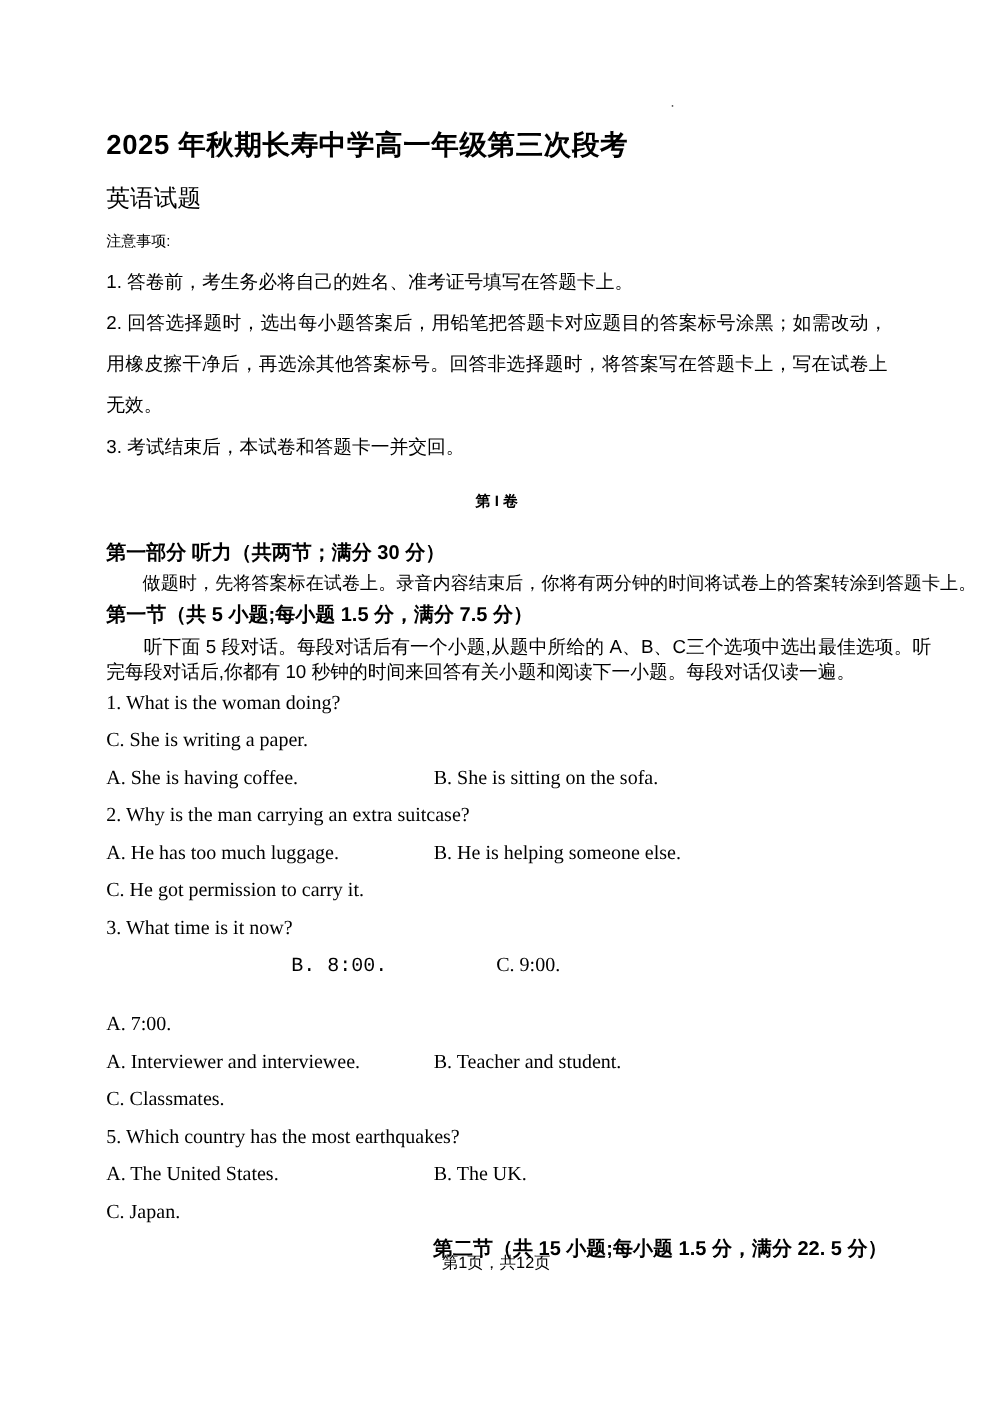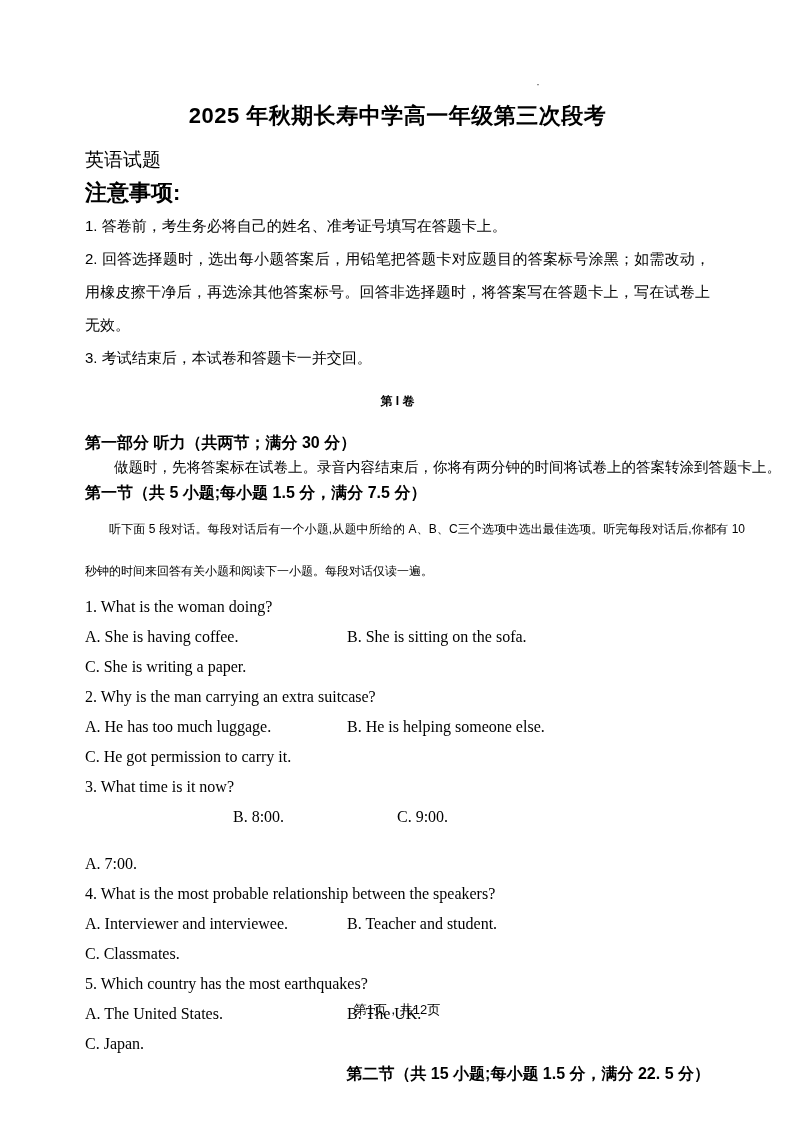--- a/index.html
+++ b/index.html
@@ -11,60 +11,60 @@
   .content{
     position:absolute;top:0;left:0;right:0;
     padding:101px 84px 0 85px;
   }
   .stray-dot{
     position:absolute;left:536px;top:78px;
     font-size:12px;color:#444;line-height:12px;
   }
   .doc-title{
     margin:0;font-size:22px;line-height:30px;font-weight:bold;
-    text-align:center;letter-spacing:0.5px;
+    text-align:left;letter-spacing:0.5px;
   }
   .doc-subtitle{
     margin:16px 0 0 0;font-size:19px;line-height:26px;font-weight:400;
   }
   .notice-heading{
-    margin:7px 0 0 0;font-size:22px;line-height:26px;font-weight:700;
+    margin:7px 0 0 0;font-size:12px;line-height:26px;font-weight:400;
   }
   .note{
     margin:0;font-size:15px;line-height:33px;text-align:justify;
   }
   .note.first{margin-top:3px;}
   .volume-heading{
     margin:13px 0 12px 0;font-size:12px;line-height:28px;font-weight:bold;
     text-align:center;
   }
   .part-heading{
     margin:16px 0 0 0;font-size:16px;line-height:24px;font-weight:bold;
   }
   .part-instruction{
     margin:0;font-size:14.5px;line-height:25px;text-indent:2em;
     white-space:nowrap;
   }
   .section-heading{
     margin:0;font-size:16px;line-height:25px;font-weight:bold;
   }
   .section-instruction{
-    margin:3px -35px 0 0;font-size:12px;line-height:42px;text-indent:2em;
+    margin:3px -35px 0 0;font-size:15px;line-height:20px;text-indent:2em;
     text-align:justify;
   }
   .section-heading-2{
     margin:0;font-size:16px;line-height:30px;font-weight:bold;text-align:right;
   }
   .questions{font-family:"Liberation Serif",serif;font-size:16px;}
   .q-text{line-height:30px;}
   .opt-row{display:flex;line-height:30px;}
   .opt{white-space:nowrap;}
   .opt-row.cols2 .opt:nth-child(1){width:262px;}
   .opt-row.cols3 .opt:nth-child(1){width:148px;margin-top:47px;}
-  .opt-row.cols3 .opt:nth-child(2){width:164px;}
+  .opt-row.cols3 .opt:nth-child(2){width:164px;font-family:Liberation Mono, monospace;}
   .page-footer{
     position:absolute;top:1000px;left:0;right:0;
     text-align:center;font-size:13px;line-height:20px;color:#000000;
   }
 </style>
 </head>
 <body>
 
 <span class="stray-dot">·</span>
 
@@ -82,25 +82,25 @@
   <div class="part-heading">第一部分 听力（共两节；满分 30 分）</div>
   <p class="part-instruction">做题时，先将答案标在试卷上。录音内容结束后，你将有两分钟的时间将试卷上的答案转涂到答题卡上。</p>
 
   <div class="section-heading">第一节（共 5 小题;每小题 1.5 分，满分 7.5 分）</div>
   <p class="section-instruction">听下面 5 段对话。每段对话后有一个小题,从题中所给的 A、B、C三个选项中选出最佳选项。听完每段对话后,你都有 10 秒钟的时间来回答有关小题和阅读下一小题。每段对话仅读一遍。</p>
 
   <div class="questions">
       <div class="question">
         <div class="q-text">1. What is the woman doing?</div>
         <div class="opt-row cols2">
+          <span class="opt">C. She is writing a paper.</span>
+        </div>
+        <div class="opt-row cols2">
           <span class="opt">A. She is having coffee.</span>
           <span class="opt">B. She is sitting on the sofa.</span>
-        </div>
-        <div class="opt-row cols2">
-          <span class="opt">C. She is writing a paper.</span>
         </div>
       </div>
       <div class="question">
         <div class="q-text">2. Why is the man carrying an extra suitcase?</div>
         <div class="opt-row cols2">
           <span class="opt">A. He has too much luggage.</span>
           <span class="opt">B. He is helping someone else.</span>
         </div>
         <div class="opt-row cols2">
           <span class="opt">C. He got permission to carry it.</span>
@@ -108,21 +108,20 @@
       </div>
       <div class="question">
         <div class="q-text">3. What time is it now?</div>
         <div class="opt-row cols3">
           <span class="opt">A. 7:00.</span>
           <span class="opt">B. 8:00.</span>
           <span class="opt">C. 9:00.</span>
         </div>
       </div>
       <div class="question">
-        <div class="q-text">4. What is the most probable relationship between the speakers?</div>
         <div class="opt-row cols2">
           <span class="opt">A. Interviewer and interviewee.</span>
           <span class="opt">B. Teacher and student.</span>
         </div>
         <div class="opt-row cols2">
           <span class="opt">C. Classmates.</span>
         </div>
       </div>
       <div class="question">
         <div class="q-text">5. Which country has the most earthquakes?</div>

